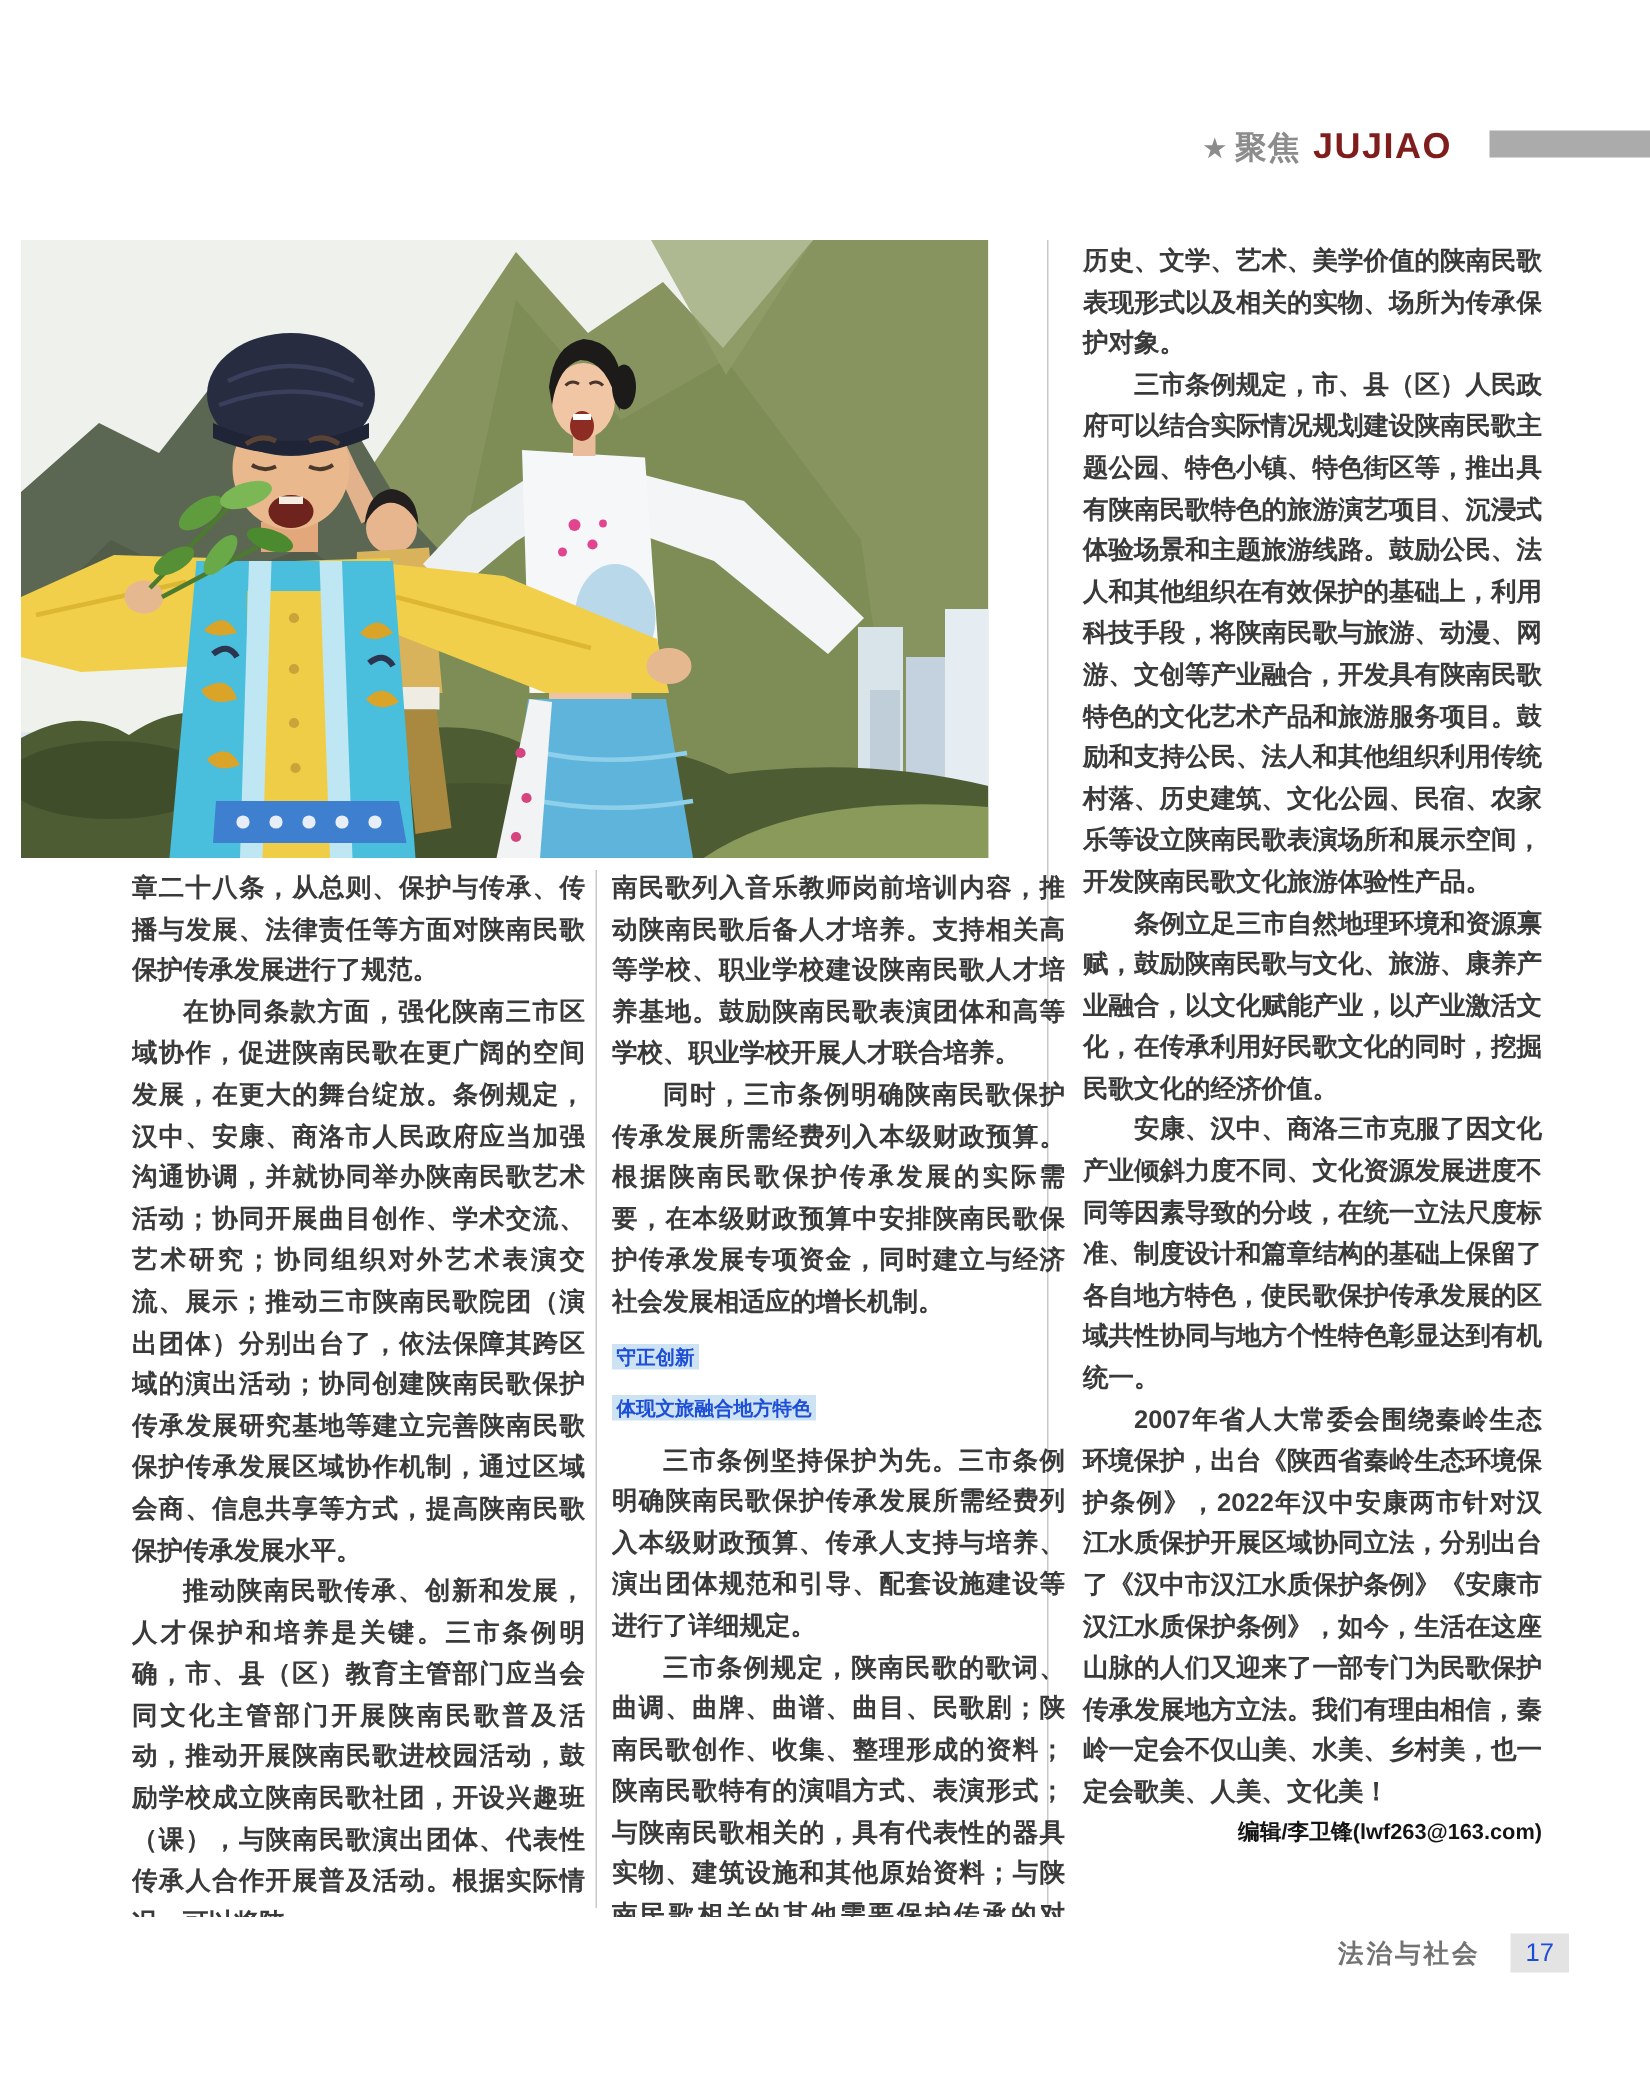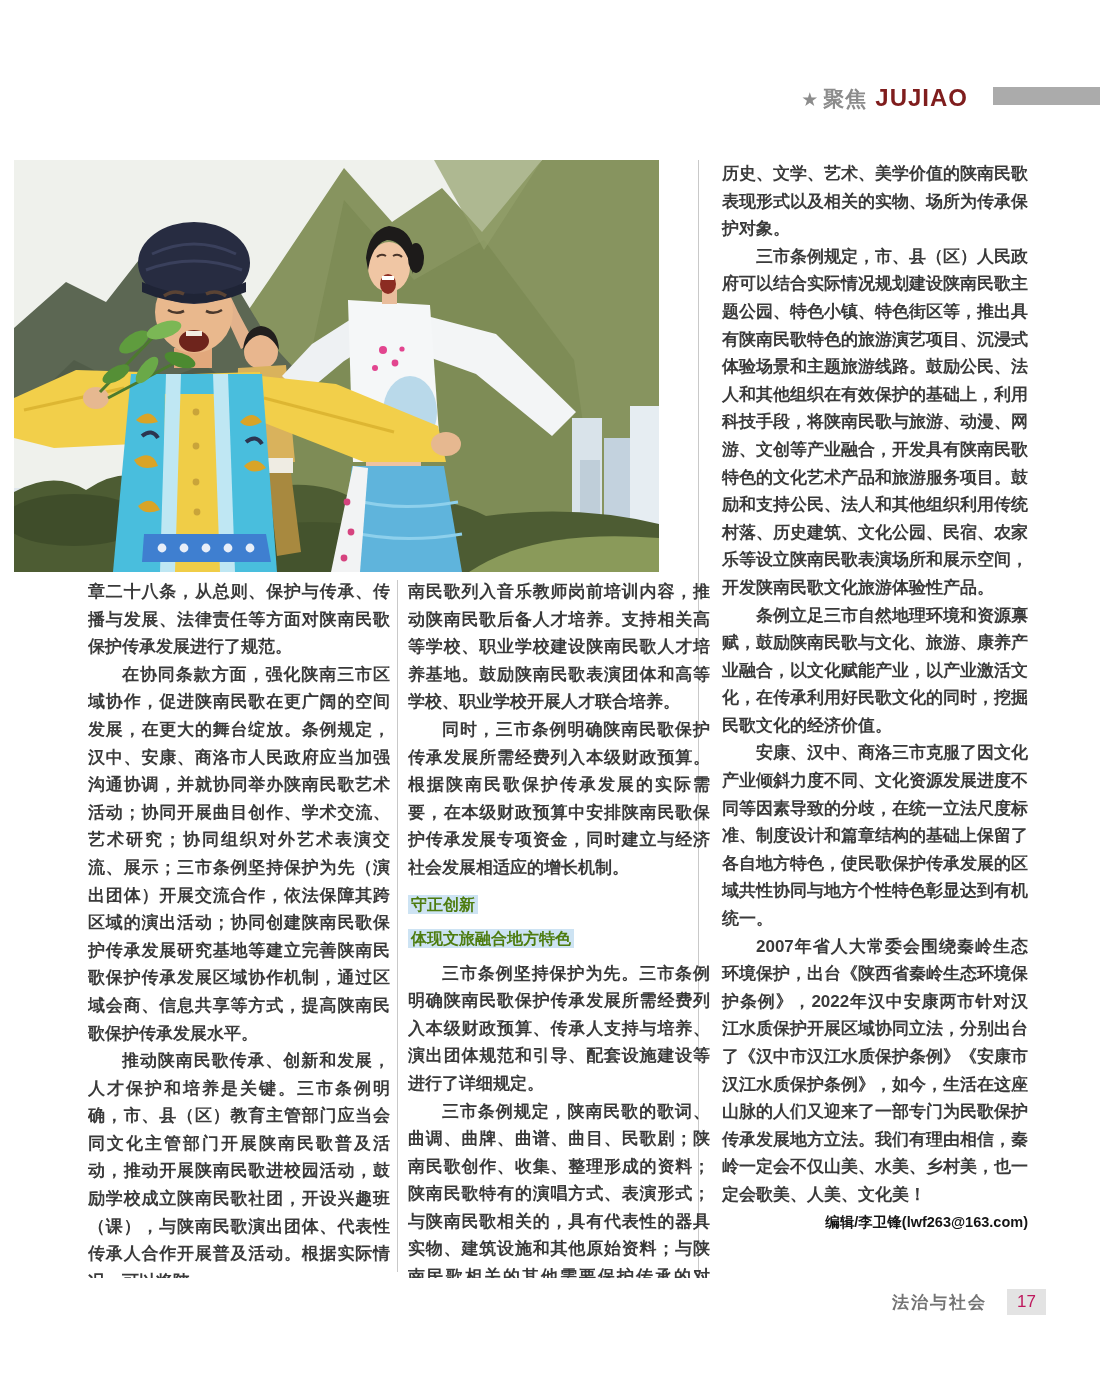--- a/index.html
+++ b/index.html
@@ -20,30 +20,30 @@
        color:#3a3a3a;}
   .col p{margin:0;text-indent:2em;font-weight:bold;}
   .col p.cont{text-indent:0;}
   .col1{left:88px;top:578px;height:700px;overflow:hidden;}
   .col2{left:408px;top:578px;height:700px;overflow:hidden;}
   .col3{left:722px;top:160px;width:306px;height:1120px;}
   .divider{position:absolute;width:1px;background:#c9c9c9;}
   .d1{left:397px;top:580px;height:692px;}
   .d2{left:698px;top:160px;height:1112px;}
   
-  .subhead{margin:7px 0 5px;font-size:16px;font-weight:bold;line-height:32px;color:#4d7c0f;}
+  .subhead{margin:7px 0 5px;font-size:13px;font-weight:bold;line-height:32px;color:#1d4ed8;}
   .subhead .hl{background:#cde3f3;padding:1px 3px;}
   .subhead div{margin:2px 0;}
   
   .editor{margin-top:14px;text-align:right;font-weight:bold;font-size:14.5px;color:#141414;
           text-indent:0;}
   
   .footer{position:absolute;top:1289px;right:54px;display:flex;align-items:center;gap:20px;}
   .footer .mag{font-weight:bold;font-size:17px;color:#737373;letter-spacing:2px;}
-  .footer .pagenum{background:#e3e3e3;color:#be185d;font-size:17px;padding:3px 10px;}
+  .footer .pagenum{background:#e3e3e3;color:#1d4ed8;font-size:17px;padding:3px 10px;}
 </style>
 </head>
 <body>
 
 <div class="page">
 
   <div class="hdr-text">
     <span class="star">★</span><span class="cn">聚焦</span><span class="en">JUJIAO</span>
   </div>
   <div class="hdr-bar"></div>
@@ -156,21 +156,21 @@
         <ellipse cx="102" cy="214" rx="15" ry="7" fill="#558f36" transform="rotate(-30 102 214)"></ellipse>
       </g>
     </svg>
   </figure>
 
   <div class="divider d1"></div>
   <div class="divider d2"></div>
 
   <section class="col col1">
     <p class="cont">章二十八条，从总则、保护与传承、传播与发展、法律责任等方面对陕南民歌保护传承发展进行了规范。</p>
-    <p>在协同条款方面，强化陕南三市区域协作，促进陕南民歌在更广阔的空间发展，在更大的舞台绽放。条例规定，汉中、安康、商洛市人民政府应当加强沟通协调，并就协同举办陕南民歌艺术活动；协同开展曲目创作、学术交流、艺术研究；协同组织对外艺术表演交流、展示；三市条例坚持保护为先（演出团体）开展交流合作，依法保障其跨区域的演出活动；协同创建陕南民歌保护传承发展研究基地等建立完善陕南民歌保护传承发展区域协作机制，通过区域会商、信息共享等方式，提高陕南民歌保护传承发展水平。</p>
+    <p>在协同条款方面，强化陕南三市区域协作，促进陕南民歌在更广阔的空间发展，在更大的舞台绽放。条例规定，汉中、安康、商洛市人民政府应当加强沟通协调，并就协同举办陕南民歌艺术活动；协同开展曲目创作、学术交流、艺术研究；协同组织对外艺术表演交流、展示；推动三市陕南民歌院团（演出团体）分别出台了，依法保障其跨区域的演出活动；协同创建陕南民歌保护传承发展研究基地等建立完善陕南民歌保护传承发展区域协作机制，通过区域会商、信息共享等方式，提高陕南民歌保护传承发展水平。</p>
     <p>推动陕南民歌传承、创新和发展，人才保护和培养是关键。三市条例明确，市、县（区）教育主管部门应当会同文化主管部门开展陕南民歌普及活动，推动开展陕南民歌进校园活动，鼓励学校成立陕南民歌社团，开设兴趣班（课），与陕南民歌演出团体、代表性传承人合作开展普及活动。根据实际情况，可以将陕</p>
   </section>
 
   <section class="col col2">
     <p class="cont">南民歌列入音乐教师岗前培训内容，推动陕南民歌后备人才培养。支持相关高等学校、职业学校建设陕南民歌人才培养基地。鼓励陕南民歌表演团体和高等学校、职业学校开展人才联合培养。</p>
     <p>同时，三市条例明确陕南民歌保护传承发展所需经费列入本级财政预算。根据陕南民歌保护传承发展的实际需要，在本级财政预算中安排陕南民歌保护传承发展专项资金，同时建立与经济社会发展相适应的增长机制。</p>
     <div class="subhead">
       <div><span class="hl">守正创新</span></div>
       <div><span class="hl">体现文旅融合地方特色</span></div>
     </div>

